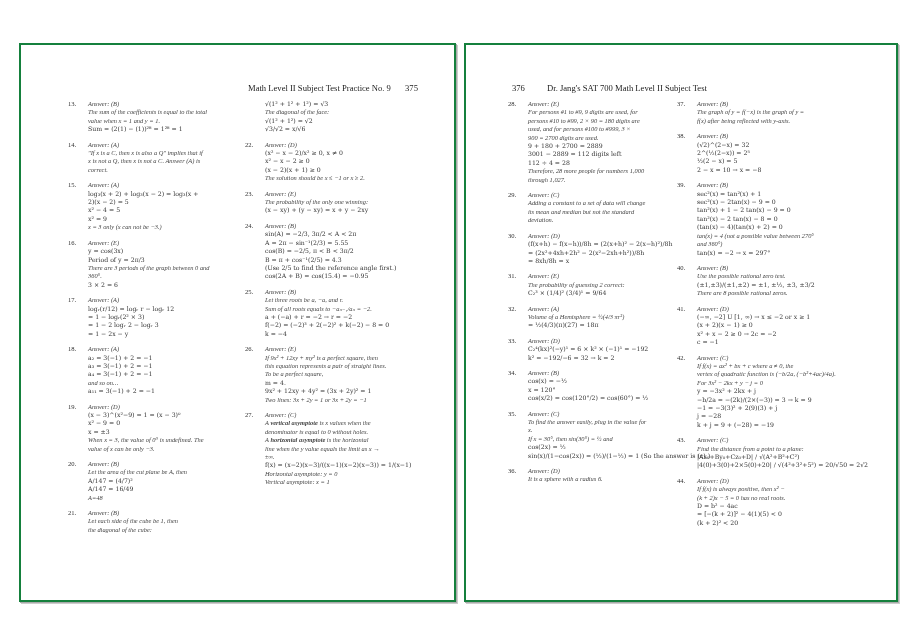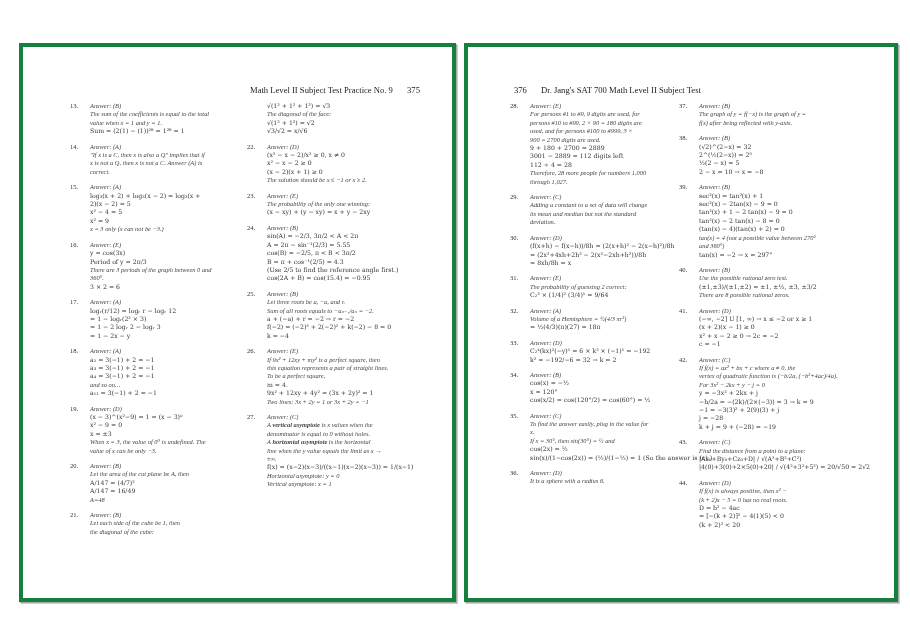--- a/index.html
+++ b/index.html
@@ -1,25 +1,25 @@
 <!DOCTYPE html>
 <html><head>
 <meta charset="utf-8">
 <style>
   html,body{margin:0;padding:0;background:#ffffff;}
   body{width:910px;height:644px;position:relative;overflow:hidden;font-family:"Liberation Serif","DejaVu Serif",serif;color:#2a2a2a;}
-  .page{position:absolute;top:43px;height:559px;background:#fff;border:4px solid #15803d;box-shadow:1px 1px 0 #aaa, 2px 2px 0 #ccc;box-sizing:border-box;}
+  .page{position:absolute;top:43px;height:559px;background:#fff;border:2px solid #15803d;box-shadow:1px 1px 0 #aaa, 2px 2px 0 #ccc;box-sizing:border-box;}
   #page-left{left:19px;width:437px;}
   #page-right{left:464px;width:434px;}
   .running-head{position:absolute;top:38px;font-size:8.6px;color:#222;white-space:nowrap;}
   #page-left .running-head{left:227px;}
   #page-right .running-head{left:46px;}
   .running-head .pn{display:inline-block;}
   #page-left .running-head .pn{margin-left:12px;}
-  #page-right .running-head .pn{margin-right:12px;}
+  #page-right .running-head .pn{margin-right:20px;}
   .col{position:absolute;top:55px;width:190px;}
   .item{position:relative;padding-left:20px;margin-bottom:7px;}
   .num{position:absolute;left:0;top:0;font-size:6.6px;color:#333;}
   .ans{font-style:italic;font-size:6.4px;line-height:8.4px;color:#444;}
   .ln{font-size:6.4px;line-height:8.4px;white-space:nowrap;color:#333;}
   .ln.it{font-style:italic;color:#444;}
   .ln.math{font-family:"DejaVu Serif",serif;font-size:6.2px;}
   b.bi{font-weight:bold;font-style:italic;}
 </style>
 </head>

